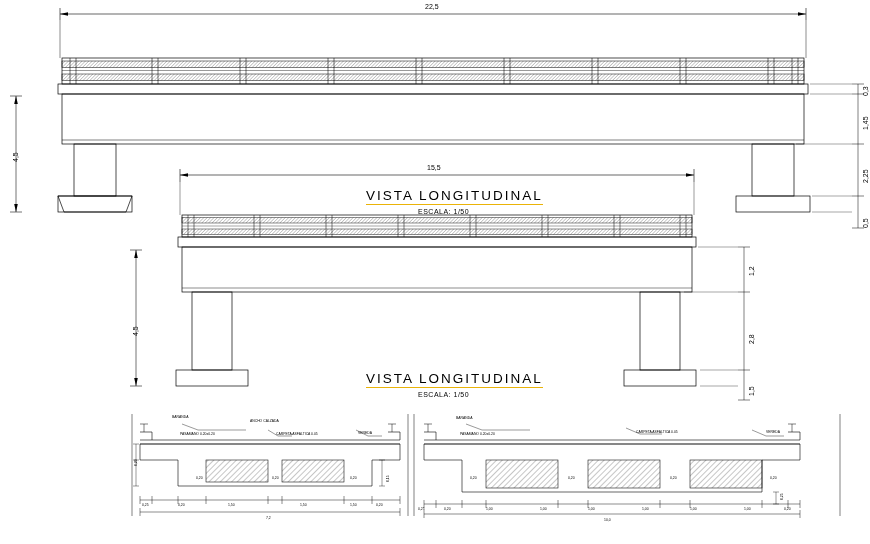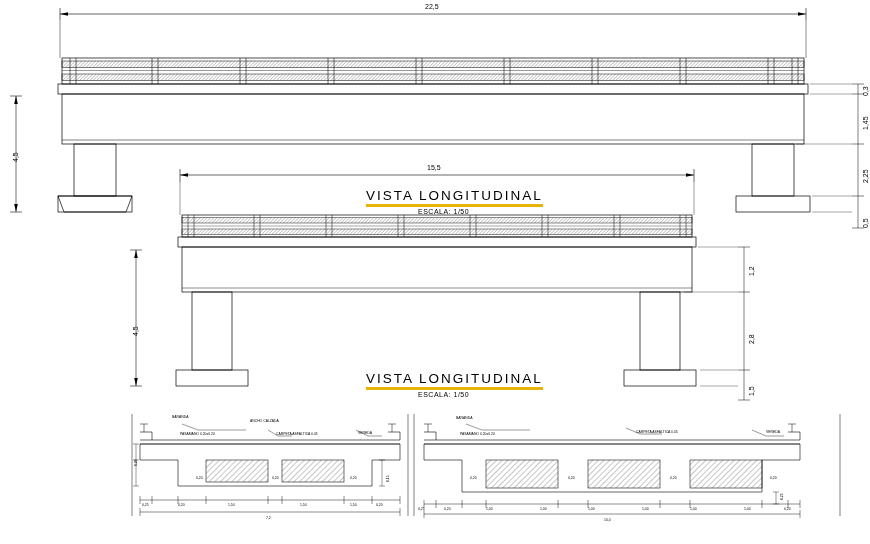--- a/index.html
+++ b/index.html
@@ -4,21 +4,21 @@
 <style>
   html,body{margin:0;padding:0;background:#ffffff;}
   body{width:870px;height:544px;position:relative;overflow:hidden;
        font-family:"Liberation Sans", sans-serif;color:#000;}
   .stage{position:absolute;left:0;top:0;width:870px;height:544px;}
   svg{position:absolute;left:0;top:0;}
   .lbl{position:absolute;font-size:7px;line-height:8px;color:#000;white-space:nowrap;}
   .lbl.mini{font-size:3.4px;line-height:4px;}
   .lbl.vert{transform-origin:0 0;}
   .title{position:absolute;font-size:13.5px;letter-spacing:2px;color:#000;white-space:nowrap;}
-  .title u{text-decoration:none;border-bottom:3px solid #eab308;padding-bottom:1px;}
+  .title u{text-decoration:none;border-bottom:1px solid #eab308;padding-bottom:1px;}
   .sub{position:absolute;font-size:7px;letter-spacing:0.5px;color:#000;white-space:nowrap;}
 </style>
 </head>
 <body>
 
 <div class="stage">
 
 <svg width="870" height="544" viewBox="0 0 870 544">
   <defs>
     <pattern id="hatch" width="4" height="4" patternUnits="userSpaceOnUse" patternTransform="rotate(45)">

